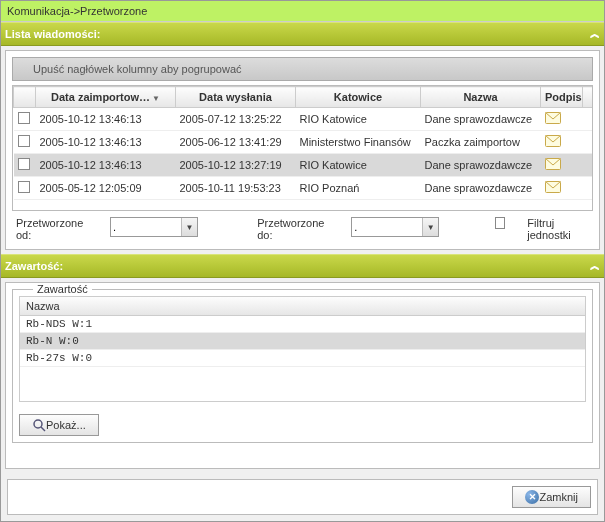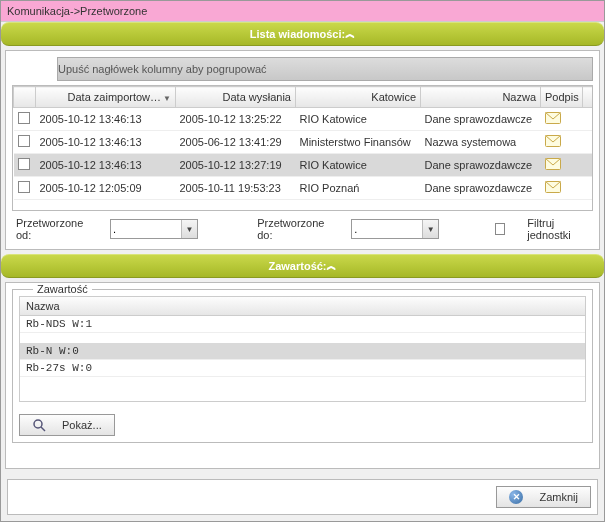--- a/index.html
+++ b/index.html
@@ -14,70 +14,68 @@
   .window {
     background: #f0f0f0;
     border: 1px solid #999;
     width: 605px;
     height: 522px;
     display: flex;
     flex-direction: column;
   }
   .breadcrumb {
     padding: 4px 6px;
-    background: #f9a8d4;
+    background: #bef264;
     color: #333;
     border-bottom: 1px solid #ccc;
   }
   .section-header {
     background: linear-gradient(to bottom, #c9d84a 0%, #a6b827 100%);
     color: #fff;
     font-weight: bold;
-    padding: 4px 12px;
-    display: flex;
-    justify-content: center;
+    padding: 4px 4px;
+    display: flex;
+    justify-content: space-between;
     align-items: center;
     border-top: 1px solid #d9e47a;
     border-bottom: 1px solid #8a9a20;
-    border-radius: 8px;
   }
   .section-header .chev {
     font-size: 10px;
     color: #fff;
   }
   .panel {
     background: #fff;
     margin: 4px;
     border: 1px solid #bbb;
     padding: 6px;
   }
   .group-bar {
     background: linear-gradient(to bottom, #dcdcdc, #c8c8c8);
     border: 1px solid #aaa;
-    padding: 5px 0;
+    padding: 5px 20px;
     color: #555;
     margin-bottom: 4px;
-    margin-left: 45px;
   }
   .table-wrap {
     border: 1px solid #bbb;
     height: 126px;
     overflow: hidden;
   }
   table {
     width: 100%;
     border-collapse: collapse;
     table-layout: fixed;
   }
   thead th {
     background: linear-gradient(to bottom, #fdfdfd, #e6e6e6);
     border: 1px solid #ccc;
     padding: 4px 4px;
-    text-align: right;
-    font-weight: normal;
+    text-align: center;
+    font-weight: bold;
     color: #333;
     font-size: 11px;
     white-space: nowrap;
     overflow: hidden;
   }
   tbody td {
     border-bottom: 1px solid #eee;
     padding: 4px 4px;
     color: #333;
     white-space: nowrap;
@@ -97,21 +95,21 @@
     color: #666;
     margin-left: 2px;
   }
   .envelope {
     width: 16px; height: 12px;
     display: inline-block;
   }
   .envelope svg { display: block; }
   .filter-row {
     display: flex;
-    align-items: center;
+    align-items: flex-start;
     gap: 22px;
     padding: 6px 4px 2px 4px;
   }
   .filter-row label { color: #333; }
   .date-combo {
     display: inline-flex;
     border: 1px solid #999;
     background: #fff;
     height: 20px;
     align-items: center;
@@ -159,29 +157,28 @@
     height: 86px;
   }
   .content-list .row {
     padding: 2px 6px;
     border-bottom: 1px solid #eee;
     color: #333;
     font-family: Liberation Mono, monospace;
   }
   .content-list .row.selected {
     background: #d9d9d9;
-    margin-top: 10px;
   }
   .btn-std {
     background: linear-gradient(to bottom, #fdfdfd, #e4e4e4);
     border: 1px solid #999;
     padding: 3px 12px;
     display: inline-flex;
     align-items: center;
-    gap: 16px;
+    gap: 0;
     cursor: pointer;
     color: #333;
     font-size: 11px;
   }
   .footer {
     margin: 6px;
     border: 1px solid #bbb;
     background: #fff;
     padding: 6px;
     display: flex;
@@ -243,56 +240,56 @@
             <th>Katowice</th>
             <th>Nazwa</th>
             <th>Podpis</th>
             <th></th>
           </tr>
         </thead>
         <tbody id="msg-rows">
             <tr>
               <td><span class="chk"></span></td>
               <td>2005-10-12 13:46:13</td>
-              <td>2005-10-12 13:25:22</td>
+              <td>2005-07-12 13:25:22</td>
               <td>RIO Katowice</td>
               <td>Dane sprawozdawcze</td>
               <td><span class="envelope"><svg width="16" height="12" viewBox="0 0 16 12">
                     <rect x="0.5" y="0.5" width="15" height="11" rx="1" fill="#fefce0" stroke="#c9a94a"></rect>
                     <path d="M0.5 0.5 L8 7 L15.5 0.5" fill="none" stroke="#c9a94a"></path>
                   </svg></span></td>
               <td></td>
             </tr>
             <tr>
               <td><span class="chk"></span></td>
               <td>2005-10-12 13:46:13</td>
               <td>2005-06-12 13:41:29</td>
               <td>Ministerstwo Finansów</td>
-              <td>Nazwa systemowa</td>
+              <td>Paczka zaimportow</td>
               <td><span class="envelope"><svg width="16" height="12" viewBox="0 0 16 12">
                     <rect x="0.5" y="0.5" width="15" height="11" rx="1" fill="#fefce0" stroke="#c9a94a"></rect>
                     <path d="M0.5 0.5 L8 7 L15.5 0.5" fill="none" stroke="#c9a94a"></path>
                   </svg></span></td>
               <td></td>
             </tr>
             <tr class="selected">
               <td><span class="chk"></span></td>
               <td>2005-10-12 13:46:13</td>
               <td>2005-10-12 13:27:19</td>
               <td>RIO Katowice</td>
               <td>Dane sprawozdawcze</td>
               <td><span class="envelope"><svg width="16" height="12" viewBox="0 0 16 12">
                     <rect x="0.5" y="0.5" width="15" height="11" rx="1" fill="#fefce0" stroke="#c9a94a"></rect>
                     <path d="M0.5 0.5 L8 7 L15.5 0.5" fill="none" stroke="#c9a94a"></path>
                   </svg></span></td>
               <td></td>
             </tr>
             <tr>
               <td><span class="chk"></span></td>
-              <td>2005-10-12 12:05:09</td>
+              <td>2005-05-12 12:05:09</td>
               <td>2005-10-11 19:53:23</td>
               <td>RIO Poznań</td>
               <td>Dane sprawozdawcze</td>
               <td><span class="envelope"><svg width="16" height="12" viewBox="0 0 16 12">
                     <rect x="0.5" y="0.5" width="15" height="11" rx="1" fill="#fefce0" stroke="#c9a94a"></rect>
                     <path d="M0.5 0.5 L8 7 L15.5 0.5" fill="none" stroke="#c9a94a"></path>
                   </svg></span></td>
               <td></td>
             </tr>
           </tbody>

